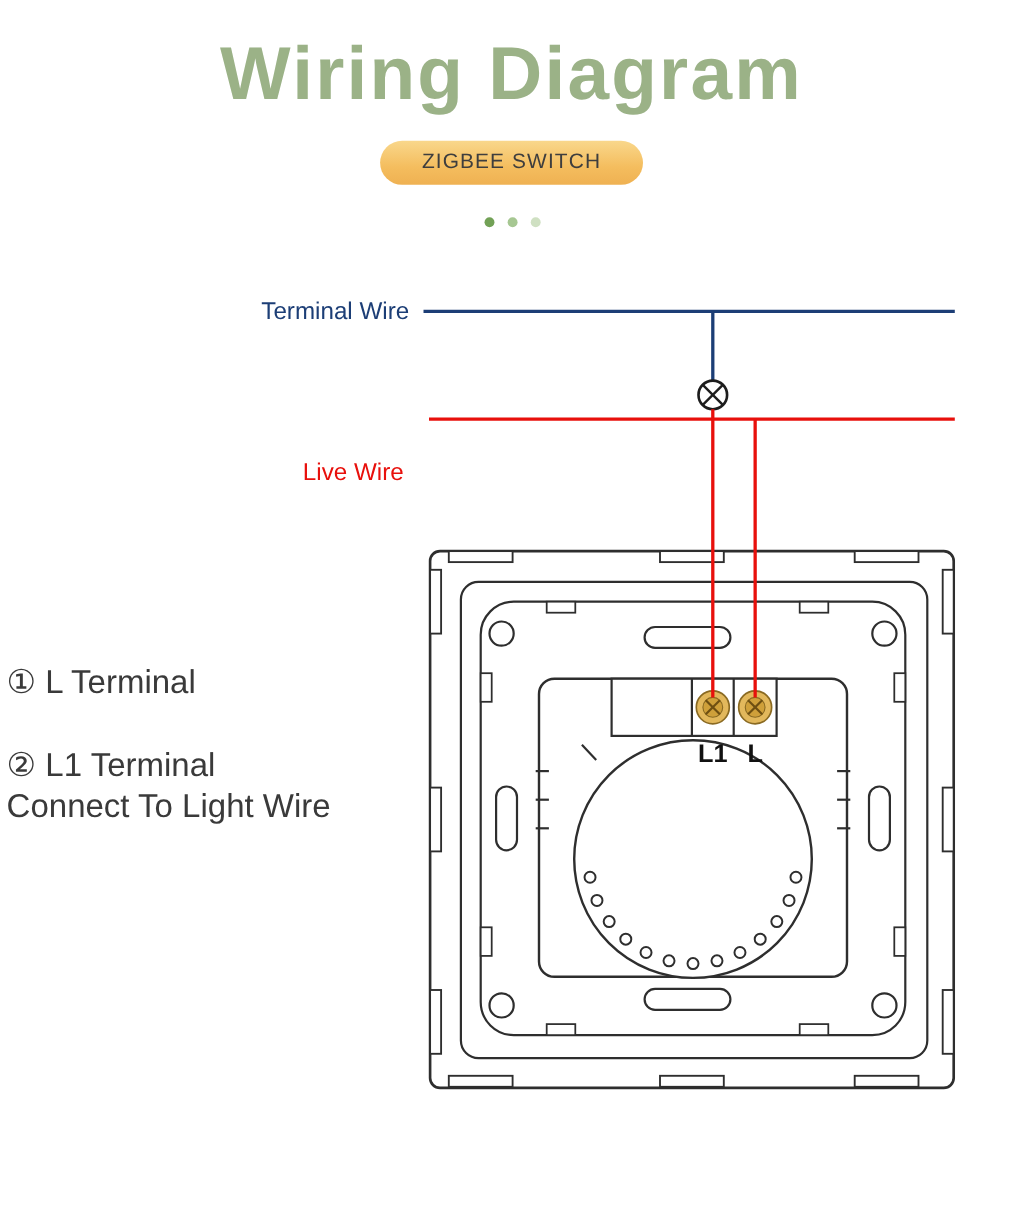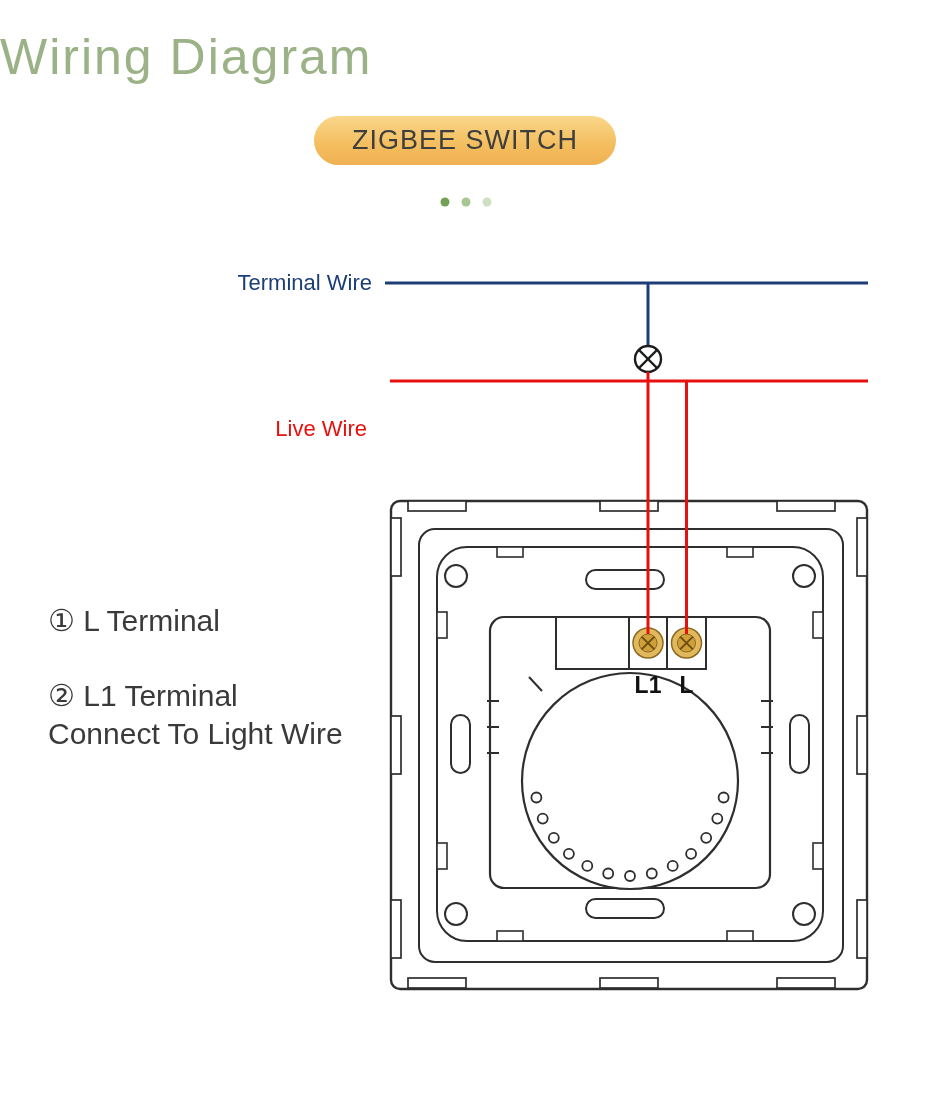--- a/index.html
+++ b/index.html
@@ -5,46 +5,47 @@
   html, body { margin: 0; padding: 0; }
   body {
     width: 930px; height: 1119px;
     background: #ffffff;
     position: relative;
     overflow: hidden;
     font-family: "Liberation Sans", "DejaVu Sans", sans-serif;
   }
   .title {
     position: absolute; top: 28px; left: 0; width: 100%;
-    font-size: 50px; font-weight: 400;
+    text-align: center;
+    font-size: 68px; font-weight: 700;
     color: #9bb287; letter-spacing: 2px;
   }
   .badge {
-    position: absolute; top: 116px; left: 50%;
+    position: absolute; top: 128px; left: 50%;
     transform: translateX(-50%);
     background: linear-gradient(180deg, #f9d78b 0%, #f4bd5e 60%, #efb152 100%);
     border-radius: 26px;
     padding: 9px 38px;
-    font-size: 27px; color: #3e3e3e; letter-spacing: 1px;
+    font-size: 19px; color: #3e3e3e; letter-spacing: 1px;
     white-space: nowrap;
   }
   .dots {
     position: absolute; top: 196px; left: 50%;
     transform: translateX(-50%);
   }
   .wire-label {
     position: absolute;
     font-size: 22px; font-weight: 400;
     white-space: nowrap;
   }
   .neutral-label { top: 270px; right: 558px; color: #1c3e76; }
   .live-label   { top: 368px; right: 563px; color: #e8100c; margin-top: 48px; }
   .notes {
     position: absolute; left: 6px; top: 602px;
-    font-size: 30px; line-height: 38px; color: #3a3a3a; margin-left: 42px;
+    font-size: 30px; line-height: 38px; color: #3a3a3a;
   }
   .note + .note { margin-top: 37px; }
   .diagram-svg { position: absolute; top: 0; left: 0; }
 </style>
 </head>
 <body>
 
 <svg class="diagram-svg" width="930" height="1119" viewBox="0 0 930 1119">
 
   <g stroke-width="3">

